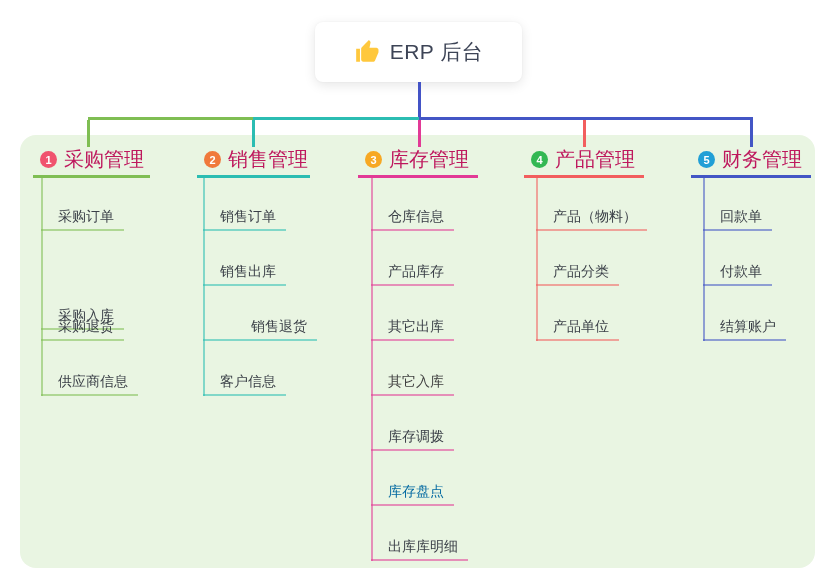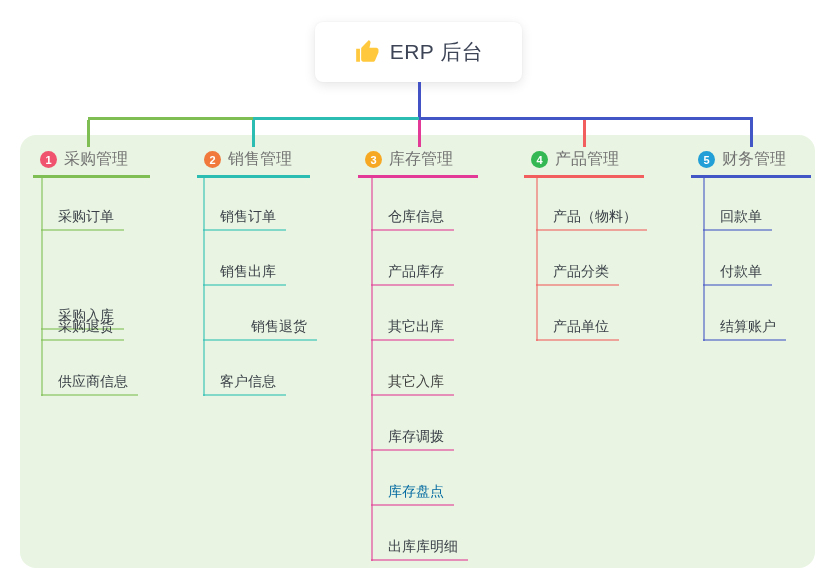--- a/index.html
+++ b/index.html
@@ -16,21 +16,21 @@
   
   .hline,.vline{position:absolute;}
   .hline{height:3px;}
   .vline{width:3px;}
   .child-vline{position:absolute;width:2px;opacity:.55;}
   
   .branch{position:absolute;box-sizing:border-box;height:32px;display:flex;align-items:center;
     border-bottom:3px solid #000;padding:0 0 2px 7px;cursor:pointer;}
   .badge{display:inline-flex;width:17px;height:17px;border-radius:50%;color:#fff;font-size:11px;
     align-items:center;justify-content:center;margin-right:7px;flex:0 0 auto;font-weight:bold;}
-  .branch .label{font-size:16px;color:#737373;white-space:nowrap;}
+  .branch .label{font-size:20px;color:#be185d;white-space:nowrap;}
   
   .child{position:absolute;box-sizing:border-box;height:29px;display:flex;align-items:flex-end;
     padding:0 10px 5px 17px;font-size:14px;color:#3A3F47;white-space:nowrap;cursor:pointer;}
   .child .underline{position:absolute;left:0;right:0;bottom:0;height:2px;opacity:.55;}
 </style>
 </head>
 <body>
 
 <div id="canvas">
   <div id="panel" style="background: rgb(233, 245, 226);"></div>

